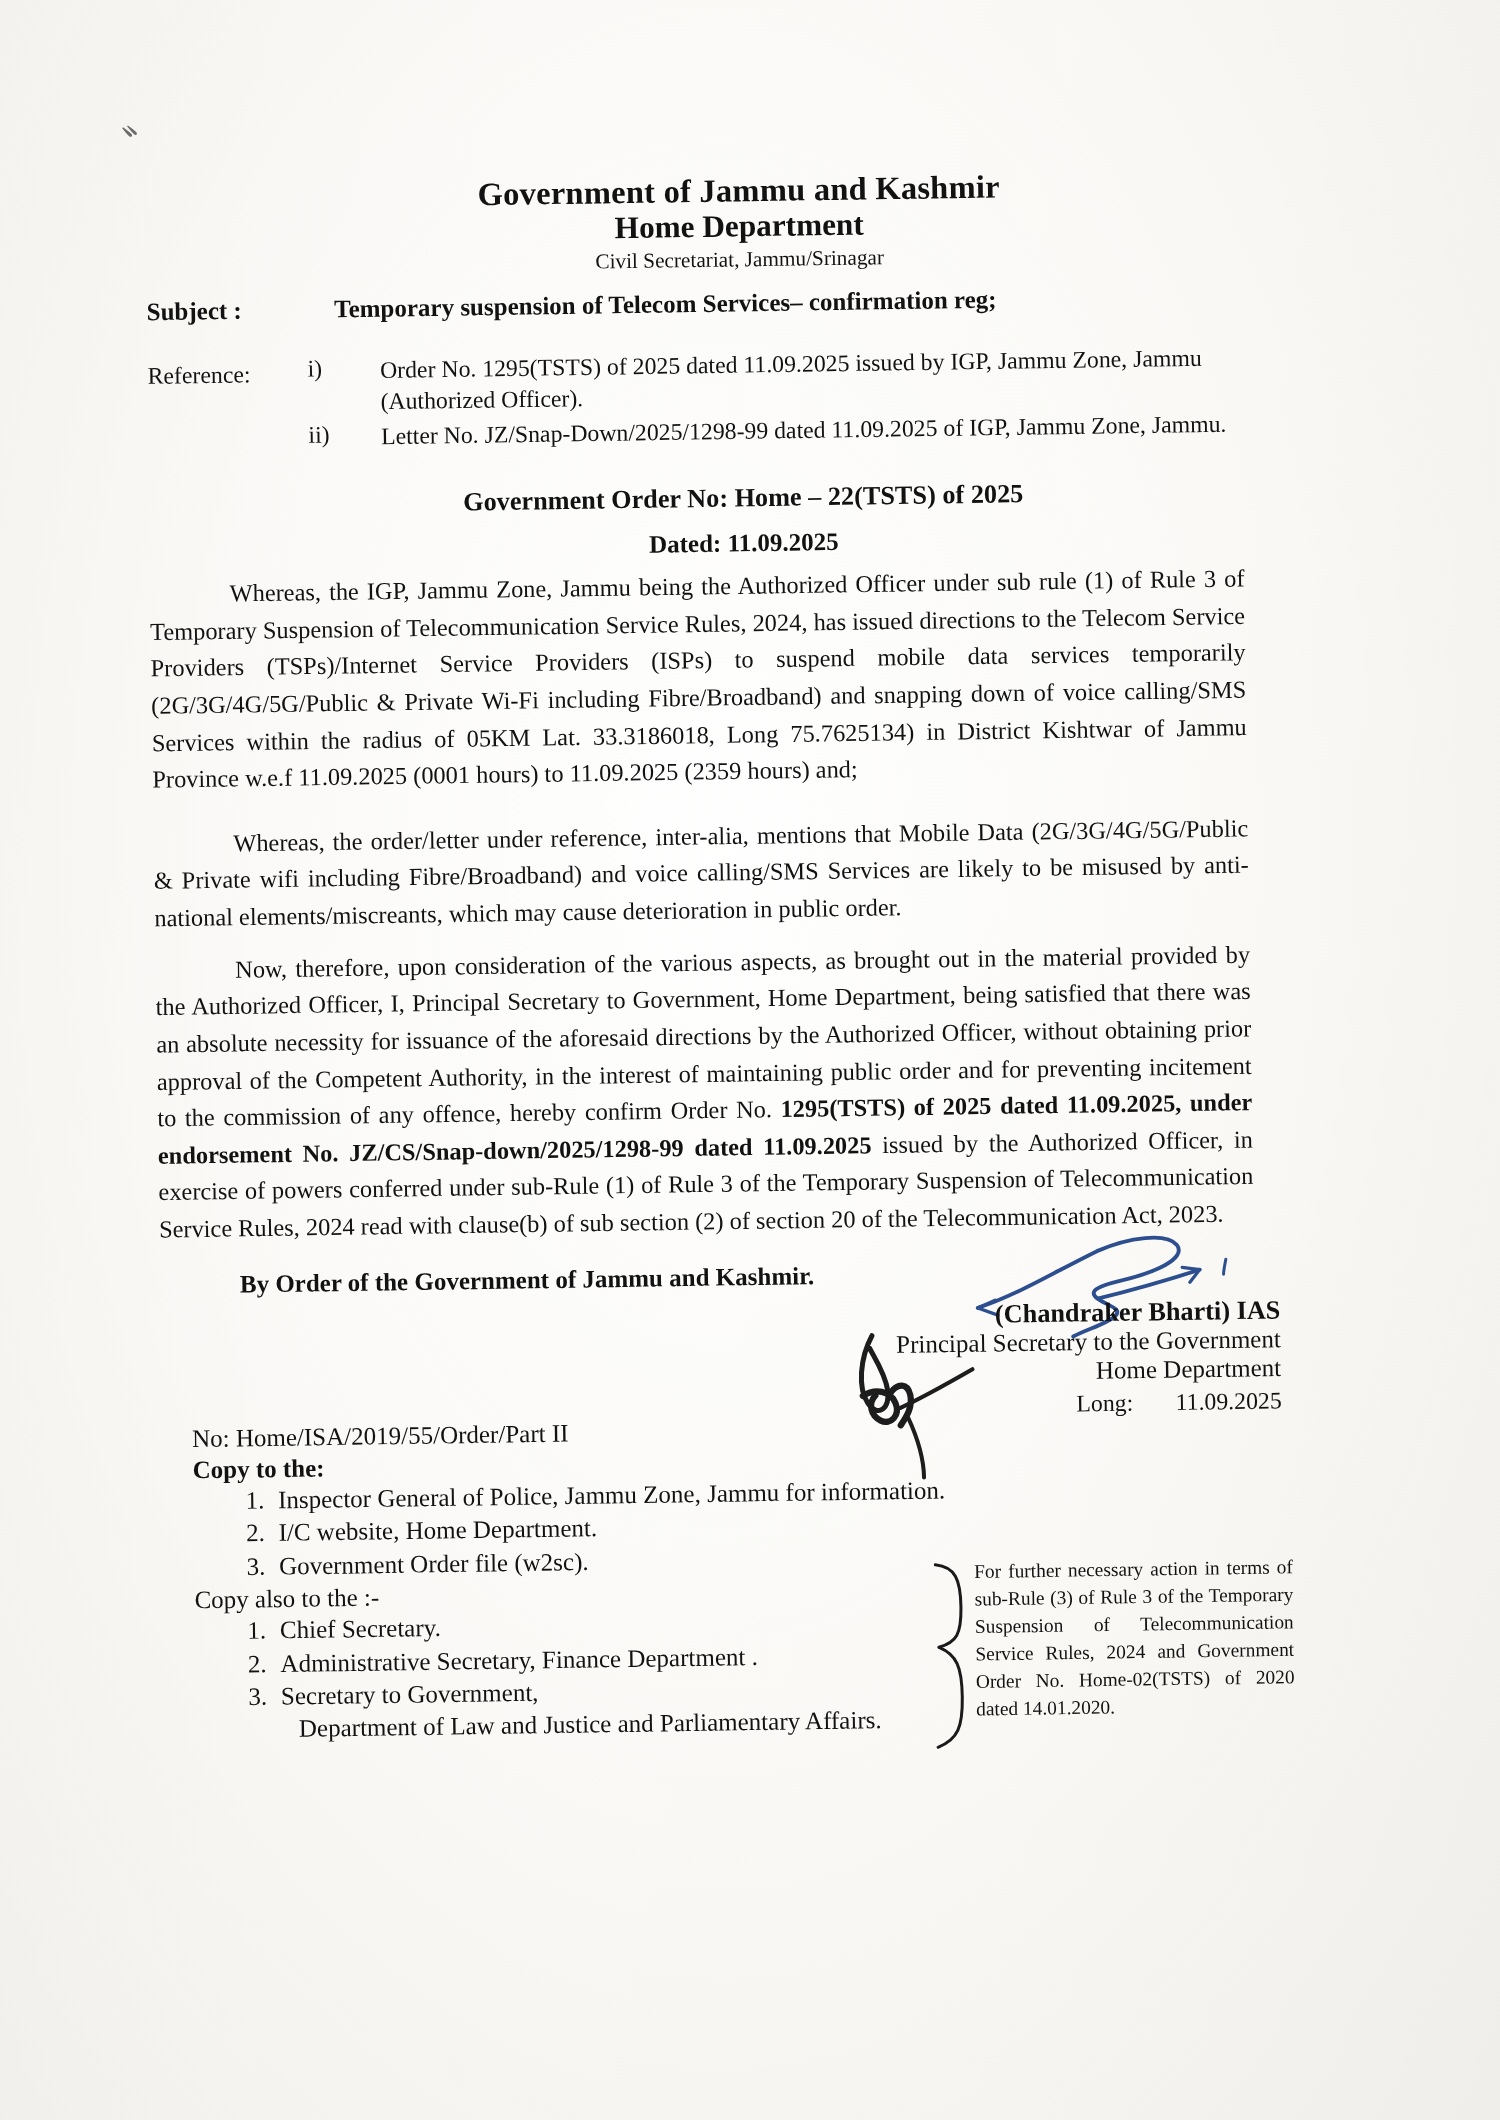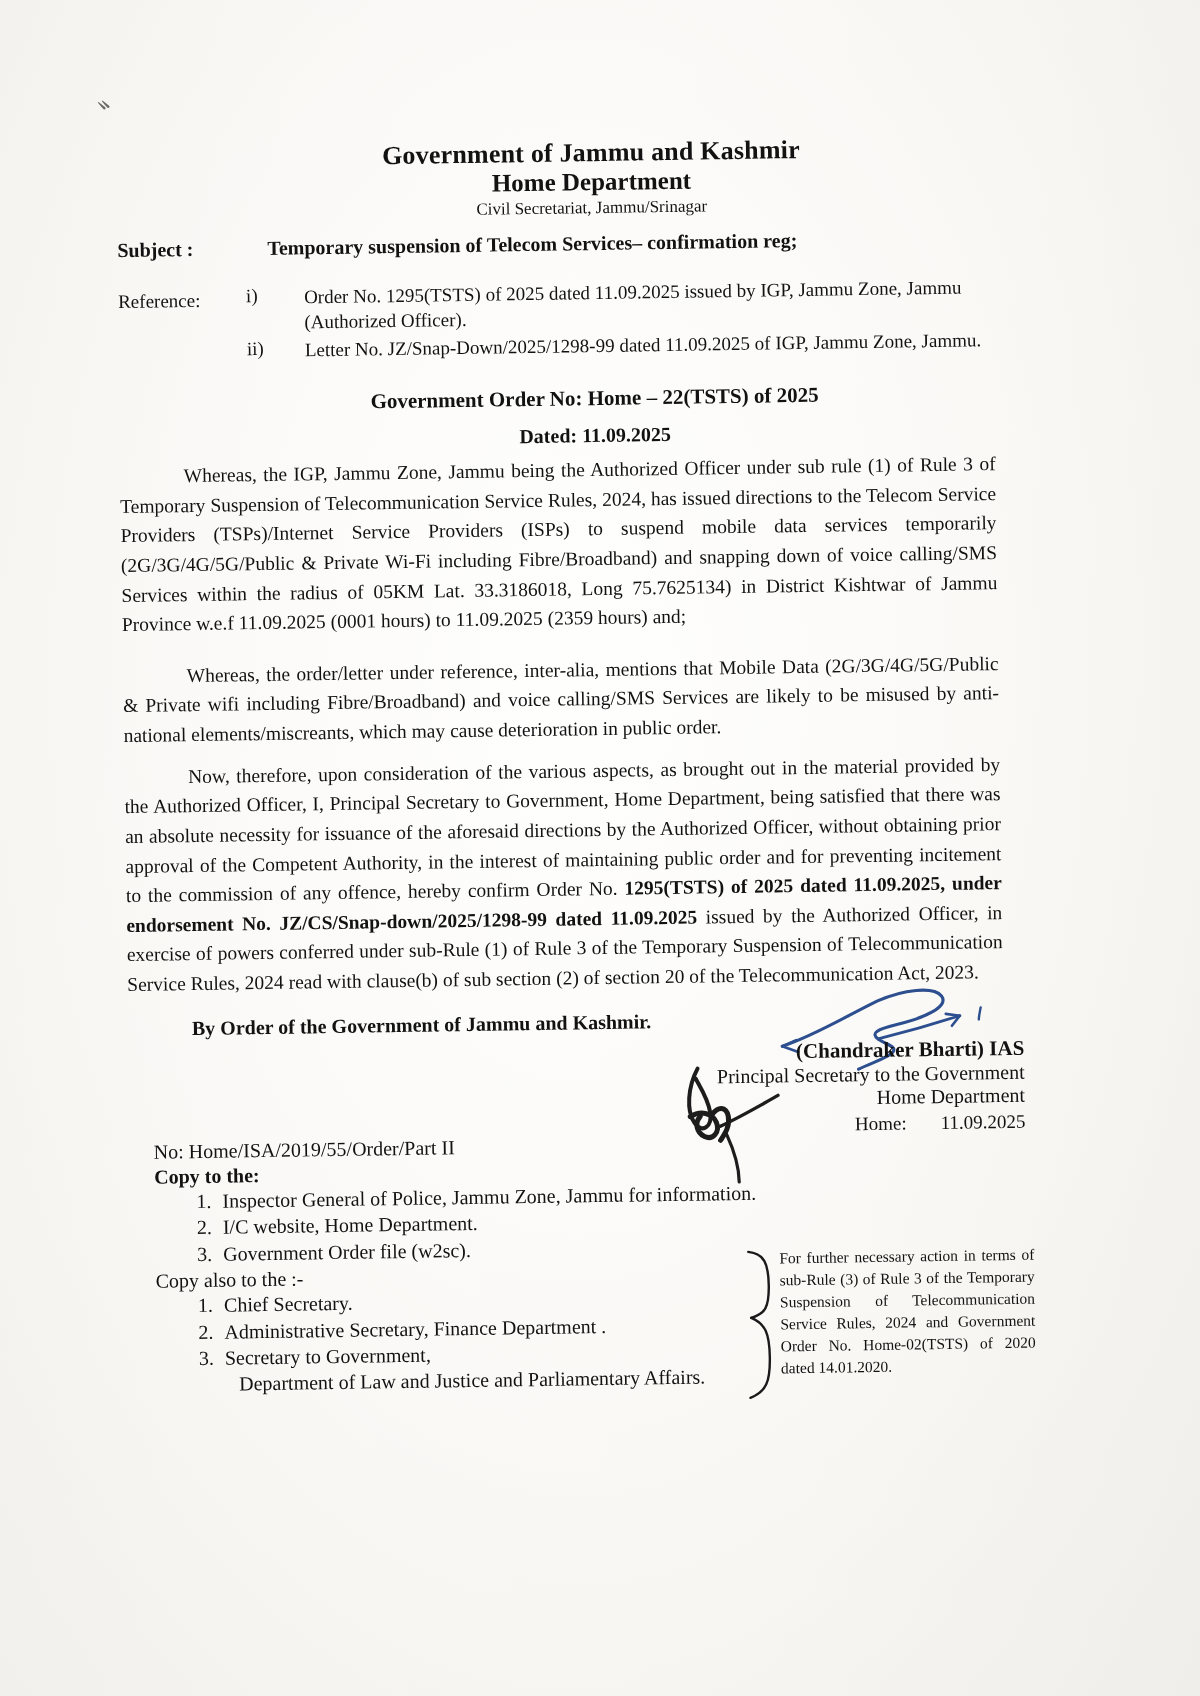--- a/index.html
+++ b/index.html
@@ -204,21 +204,21 @@
       <path d="M30 60 C 40 54, 52 56, 56 66 C 60 76, 52 84, 44 80 C 36 76, 34 66, 40 60" fill="none" stroke="#1d1d1d" stroke-width="5" stroke-linecap="round"></path>
       <path d="M52 58 C 58 50, 66 50, 68 60 C 70 70, 64 78, 60 84" fill="none" stroke="#1d1d1d" stroke-width="5" stroke-linecap="round"></path>
       <path d="M60 70 C 78 62, 100 50, 118 40" fill="none" stroke="#1d1d1d" stroke-width="3.4" stroke-linecap="round"></path>
       <path d="M66 78 C 74 96, 78 112, 78 126" fill="none" stroke="#1d1d1d" stroke-width="3.2" stroke-linecap="round"></path>
     </svg>
 
     <div class="blk" style="left:600px; top:1042px; width:420px;">
       <div class="sign-name">(Chandraker Bharti) IAS</div>
       <div class="sign-desig">Principal Secretary to the Government</div>
       <div class="sign-desig">Home Department</div>
-      <div class="sign-dated" style="margin-top:4px;"><span class="lbl">Home:</span><span>11.09.2025</span></div>
+      <div class="sign-dated" style="margin-top:4px;"><span class="lbl">Long:</span><span>11.09.2025</span></div>
     </div>
 
     <div class="blk" style="left:148px; top:1134px; width:640px;">
       <div class="file-no">No: Home/ISA/2019/55/Order/Part II</div>
       <div class="copy-head" style="margin-top:2px;">Copy to the:</div>
       <ol class="copylist">
         <li>Inspector General of Police, Jammu Zone, Jammu for information.</li>
         <li>I/C website, Home Department.</li>
         <li>Government Order file (w2sc).</li>
       </ol>

